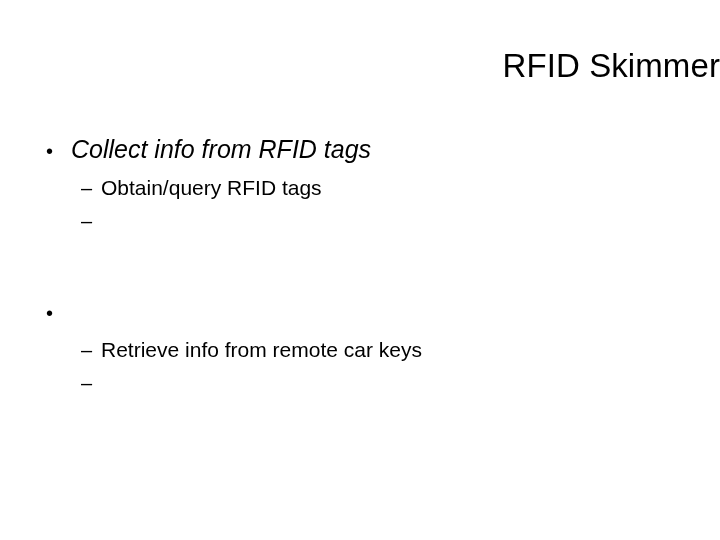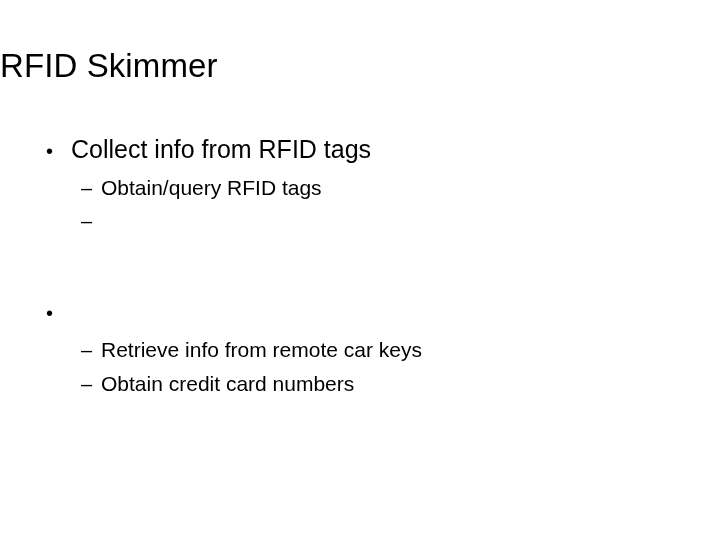--- a/index.html
+++ b/index.html
@@ -18,21 +18,21 @@
     color: #000000;
     -webkit-font-smoothing: antialiased;
   }
 
   
   .slide-title {
     position: absolute;
     top: 46px;
     left: 0;
     width: 720px;
-    text-align: left;
+    text-align: right;
     font-size: 33px;
     font-weight: 400;
     line-height: 40px;
     letter-spacing: 0.1px;
     color: #000000;
     white-space: nowrap;
   }
 
   
   .body-content {
@@ -57,20 +57,21 @@
     flex: 0 0 auto;
     width: 31px;
     padding-left: 6px;
     box-sizing: border-box;
     font-size: 20px;
     line-height: 36px;
   }
 
   .bullet-l1 .text {
     flex: 0 1 auto;
+    font-style: italic;
   }
 
   .bullet-l2 {
     display: flex;
     align-items: baseline;
     font-size: 21px;
     line-height: 33px;
     font-weight: 400;
     margin: 0;
     padding: 0;
@@ -131,19 +132,18 @@
         <span class="marker">•</span>
       </div>
 
       <div class="sub-group">
         <div class="bullet-l2">
           <span class="marker">–</span>
           <span class="text">Retrieve info from remote car keys</span>
         </div>
         <div class="bullet-l2">
           <span class="marker">–</span>
-          <span class="text">Obtain credit card numbers</span>
         </div>
       </div>
     </div>
 
   </div>
 </div>
 
 </body></html>

